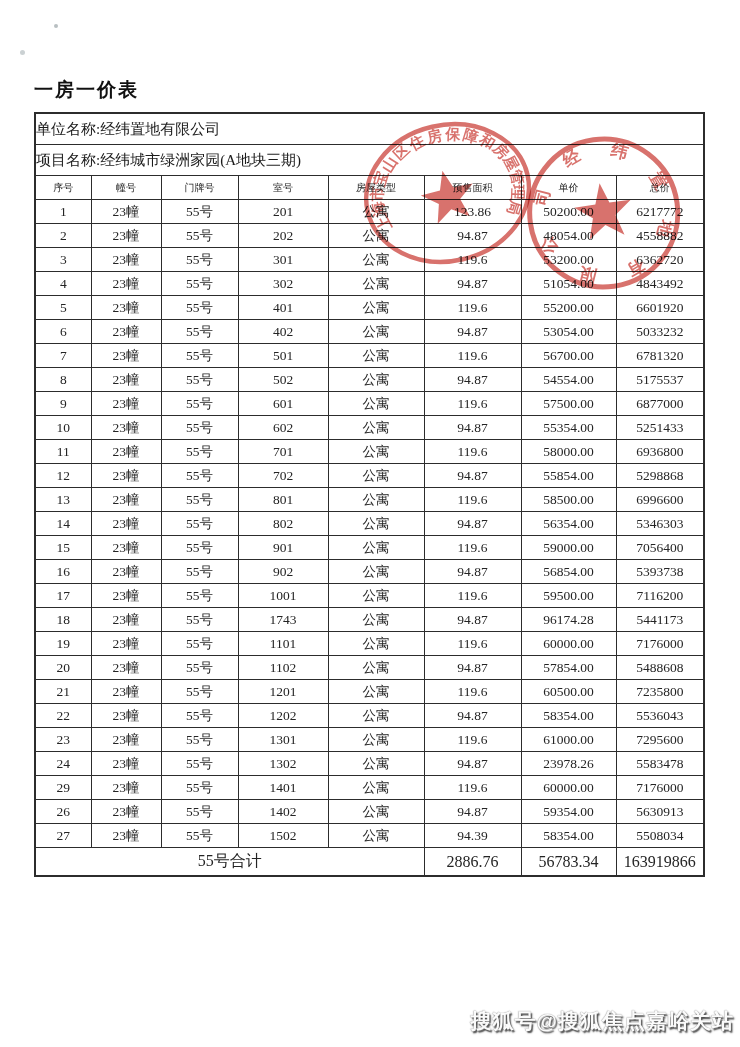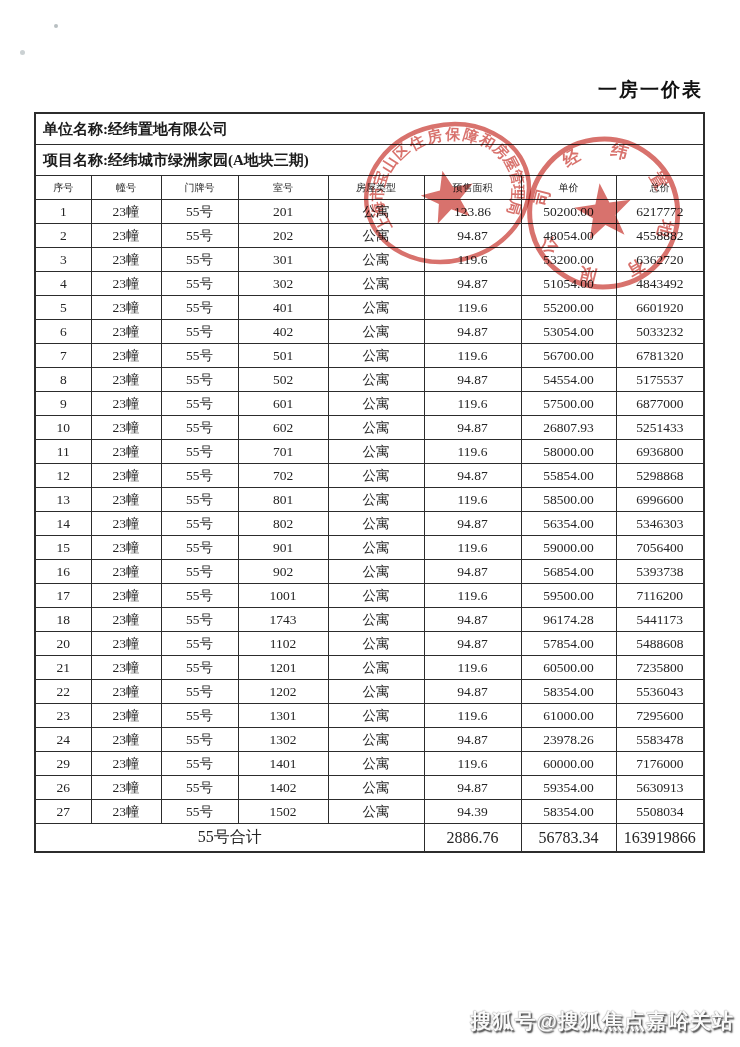--- a/index.html
+++ b/index.html
@@ -2,35 +2,35 @@
 <html><head>
 <meta charset="utf-8">
 <style>
   html,body{margin:0;padding:0;background:#e8e8e8;}
   .page{
     position:relative;width:740px;height:1047px;background:#ffffff;
     overflow:hidden;margin:0 auto;
     font-family:"Liberation Serif","DejaVu Serif",serif;color:#1e1e1e;
   }
   .title{
-    position:absolute;top:77px;left:34px;width:669px;text-align:right;
+    position:absolute;top:77px;left:34px;width:669px;text-align:left;
     font-size:19px;font-weight:bold;letter-spacing:2px;color:#111;
   }
   table.price-table{
     position:absolute;left:34px;top:112px;width:669px;
     border-collapse:collapse;table-layout:fixed;
     border:2px solid #2c2c2c;
   }
   table.price-table td,table.price-table th{
     border:1px solid #2c2c2c;text-align:center;vertical-align:middle;
     padding:0;overflow:hidden;white-space:nowrap;
     font-size:13.5px;font-weight:normal;color:#242424;
   }
   tr.info td{
-    text-align:left;padding-left:7px;font-size:15px;height:30px;color:#1b1b1b;font-weight:bold;
+    text-align:left;font-size:15px;height:30px;color:#1b1b1b;
   }
   tr.head th{height:23px;font-size:10px;}
   tr.data td{height:23px;line-height:23px;}
   tr.total td{height:27px;font-size:16px;}
   
   .stamp{position:absolute;mix-blend-mode:multiply;opacity:.8;pointer-events:none;}
   .stamp svg text{font-family:"Liberation Serif","DejaVu Serif",serif;font-weight:bold;}
   .stamp-oval{left:343px;top:98px;transform:rotate(-13deg);}
   .stamp-round{left:519px;top:128px;transform:rotate(-8deg);}
   
@@ -171,21 +171,21 @@
           <td>57500.00</td>
           <td>6877000</td>
         </tr>
         <tr class="data">
           <td>10</td>
           <td>23幢</td>
           <td>55号</td>
           <td>602</td>
           <td>公寓</td>
           <td>94.87</td>
-          <td>26807.93</td>
+          <td>55354.00</td>
           <td>5251433</td>
         </tr>
         <tr class="data">
           <td>11</td>
           <td>23幢</td>
           <td>55号</td>
           <td>701</td>
           <td>公寓</td>
           <td>119.6</td>
           <td>58000.00</td>
@@ -253,20 +253,30 @@
         </tr>
         <tr class="data">
           <td>18</td>
           <td>23幢</td>
           <td>55号</td>
           <td>1743</td>
           <td>公寓</td>
           <td>94.87</td>
           <td>96174.28</td>
           <td>5441173</td>
+        </tr>
+        <tr class="data">
+          <td>19</td>
+          <td>23幢</td>
+          <td>55号</td>
+          <td>1101</td>
+          <td>公寓</td>
+          <td>119.6</td>
+          <td>60000.00</td>
+          <td>7176000</td>
         </tr>
         <tr class="data">
           <td>20</td>
           <td>23幢</td>
           <td>55号</td>
           <td>1102</td>
           <td>公寓</td>
           <td>94.87</td>
           <td>57854.00</td>
           <td>5488608</td>

